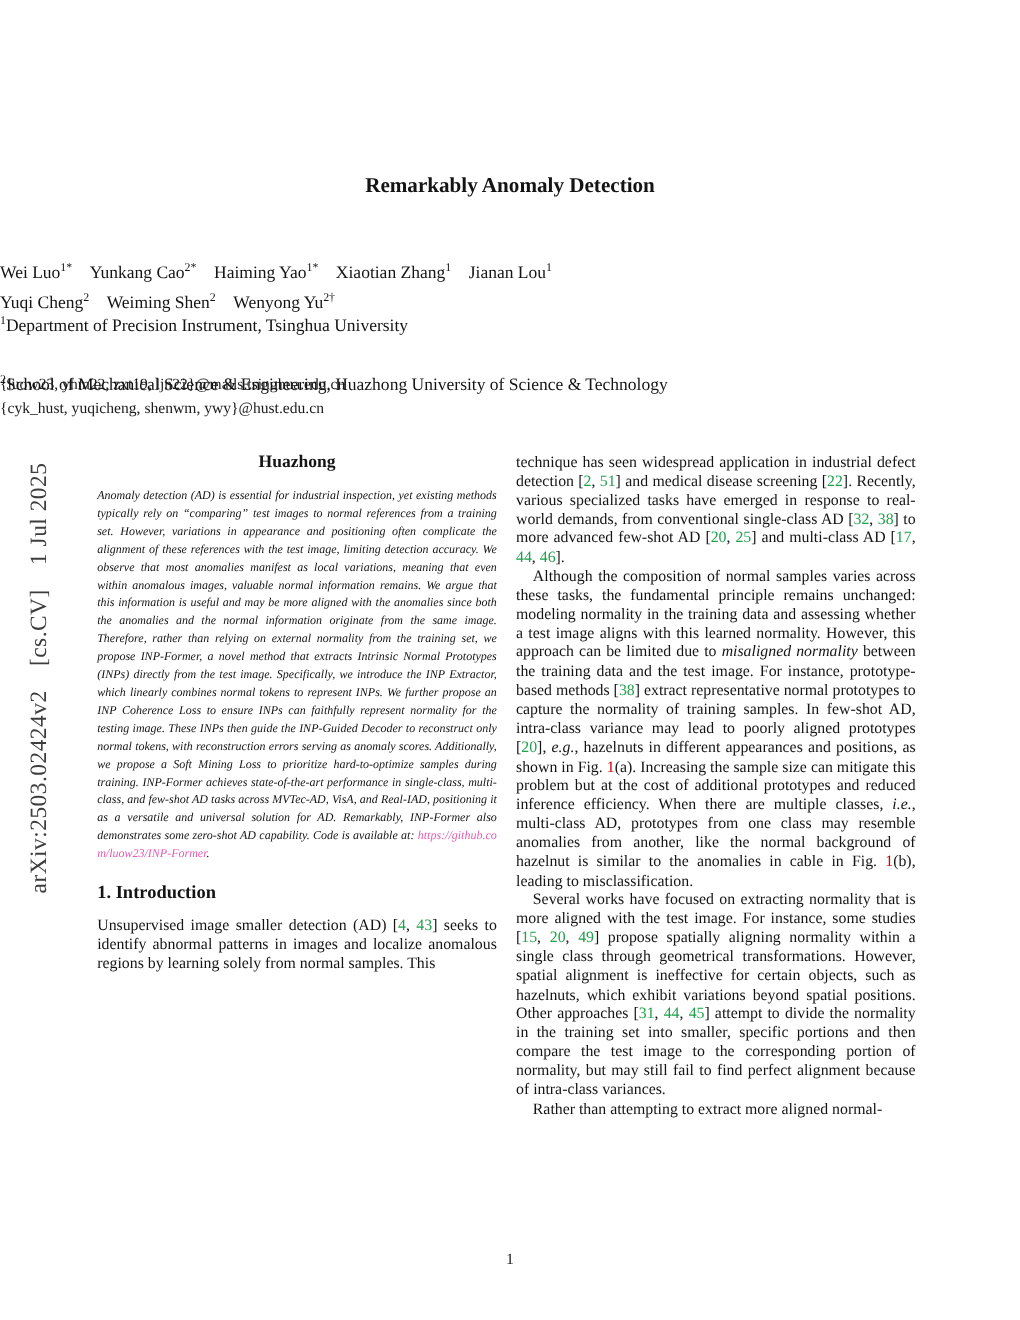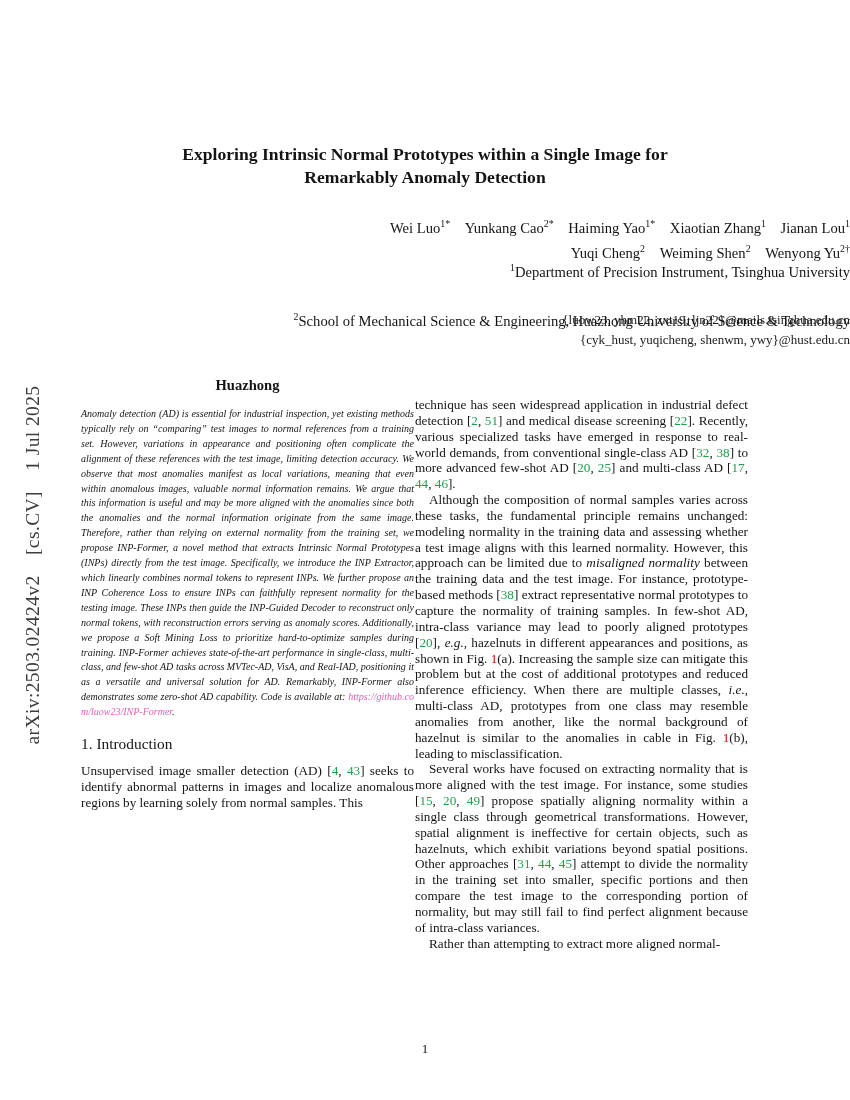--- a/index.html
+++ b/index.html
@@ -18,54 +18,53 @@
   .arxiv-strip{
     position:absolute;left:33px;top:565px;
     transform:translate(-50%,-50%) rotate(-90deg);
     white-space:pre;font-size:19.5px;letter-spacing:.4px;color:var(--watermark);
   }
   
   .title-block{
     position:absolute;top:143px;left:0;width:100%;text-align:center;
     font-weight:700;font-size:17.6px;line-height:23px;
   }
-  .byline{position:absolute;left:0;width:100%;text-align:right;white-space:pre-wrap;}
+  .byline{position:absolute;left:0;width:100%;text-align:left;white-space:pre-wrap;}
   .authors1{top:220px;font-size:14.6px;}
   .authors2{top:245px;font-size:14.6px;}
   .affil1{top:264px;font-size:14.6px;}
   .affil2{top:285px;font-size:14.6px;margin-top:28px;}
   .email{font-family:Liberation Serif, serif;font-size:13px;color:#1a1a1a;}
   .email1{top:312px;}
   .email2{top:332px;}
   sup{font-size:68%;vertical-align:super;line-height:0;}
   
   .col{position:absolute;top:377px;width:333px;text-align:justify;}
   .col-left{left:81px;}
-  .col-right{left:415px;margin-top:20px;}
+  .col-right{left:430px;}
   .abstract-head{text-align:center;font-weight:700;font-size:14.6px;margin:0 0 13px 0;}
   .abstract-body{font-style:italic;font-size:10px;line-height:14.9px;}
-  .section-head{font-weight:400;font-size:15.4px;margin:15px 0 10px 0;text-align:left;}
+  .section-head{font-weight:700;font-size:15.4px;margin:15px 0 10px 0;text-align:left;}
   .body-par{font-size:13.2px;line-height:15.85px;margin:0;}
   .indent{text-indent:14px;}
   
   .seg-cite{color:var(--cite);}
   .seg-fig{color:var(--fig);}
   .seg-link{color:var(--link);word-break:break-all;}
   .seg-i{font-style:italic;}
   .page-num{position:absolute;top:1041px;left:0;width:850px;text-align:center;font-size:13px;}
 </style>
 </head>
 <body>
 
 <div class="page">
 
   <div class="arxiv-strip">arXiv:2503.02424v2  [cs.CV]  1 Jul 2025</div>
 
   <div class="title-block">
-    <div>Exploring Intrinsic Normal Prototypes within a Single Image for</div>
     <div>Remarkably Anomaly Detection</div>
   </div>
 
   <div class="byline authors1"><span class="seg-t">Wei Luo</span><sup class="seg-sup">1*</sup><span class="seg-t">  Yunkang Cao</span><sup class="seg-sup">2*</sup><span class="seg-t">  Haiming Yao</span><sup class="seg-sup">1*</sup><span class="seg-t">  Xiaotian Zhang</span><sup class="seg-sup">1</sup><span class="seg-t">  Jianan Lou</span><sup class="seg-sup">1</sup></div>
   <div class="byline authors2"><span class="seg-t">Yuqi Cheng</span><sup class="seg-sup">2</sup><span class="seg-t">  Weiming Shen</span><sup class="seg-sup">2</sup><span class="seg-t">  Wenyong Yu</span><sup class="seg-sup">2†</sup></div>
   <div class="byline affil1"><sup class="seg-sup">1</sup><span class="seg-t">Department of Precision Instrument, Tsinghua University</span></div>
   <div class="byline affil2"><sup class="seg-sup">2</sup><span class="seg-t">School of Mechanical Science &amp; Engineering, Huazhong University of Science &amp; Technology</span></div>
   <div class="byline email email1">{luow23, yhm22, zxt19, ljn22}@mails.tsinghua.edu.cn</div>
   <div class="byline email email2">{cyk_hust, yuqicheng, shenwm, ywy}@hust.edu.cn</div>
 

